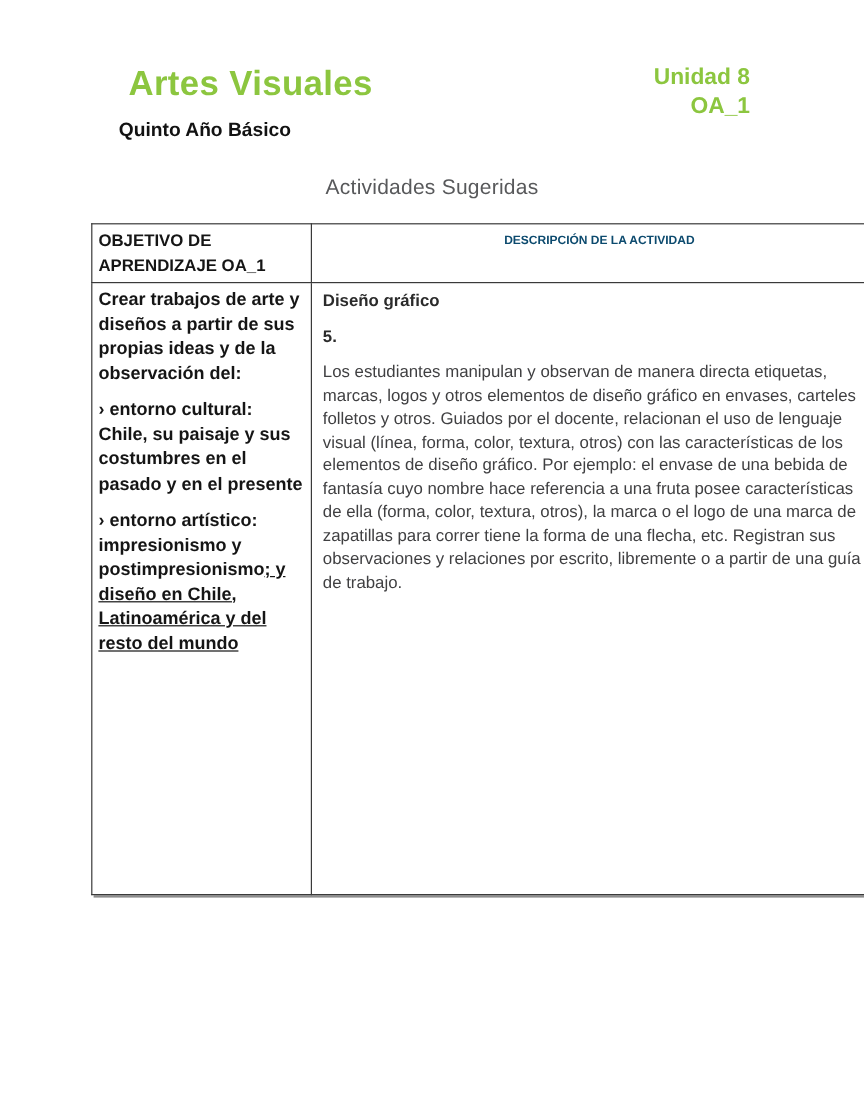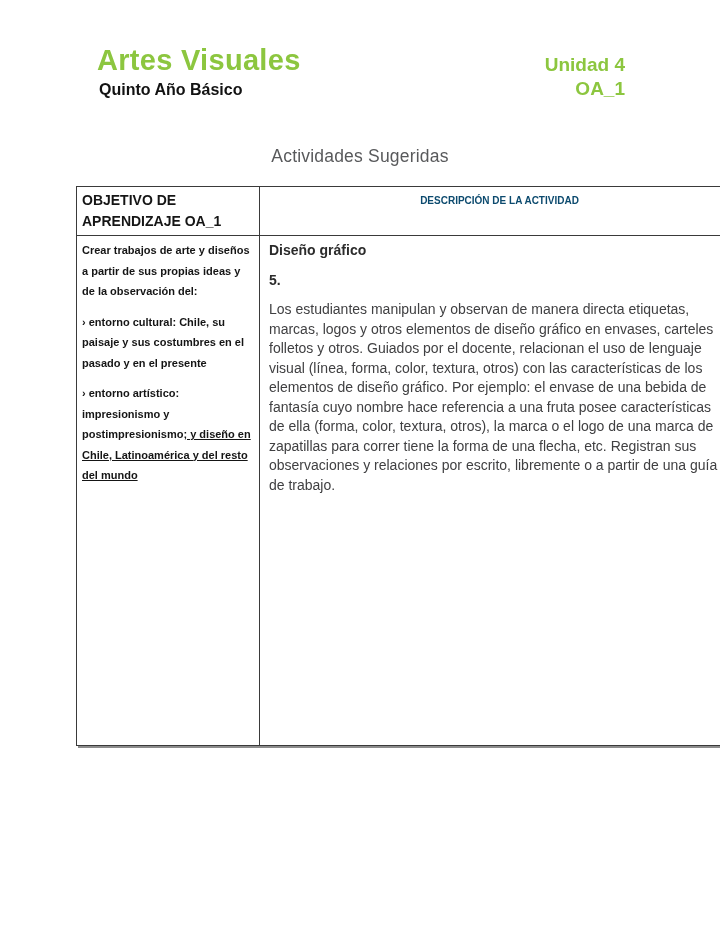--- a/index.html
+++ b/index.html
@@ -6,21 +6,21 @@
   body{
     width:720px;height:932px;background:#ffffff;position:relative;overflow:hidden;
     font-family:"Liberation Sans", sans-serif;
     -webkit-font-smoothing:antialiased;
   }
   .doc-header{
     position:absolute;top:44px;left:97px;right:95px;
     display:flex;justify-content:space-between;align-items:flex-start;
   }
   .course-title{
-    margin:0;font-size:29px;line-height:33px;font-weight:bold;color:#8CC63F;letter-spacing:.3px;
+    margin:10px;font-size:29px;line-height:33px;font-weight:bold;color:#8CC63F;letter-spacing:.3px;
   }
   .grade-title{
     margin:1px 0 0 2px;font-size:16px;line-height:23px;font-weight:bold;color:#121212;
   }
   .doc-header-right{text-align:right;padding-top:9px;}
   .unit-label,.oa-label{
     font-size:19px;line-height:24px;font-weight:bold;color:#8CC63F;
   }
   .section-title{
     position:absolute;top:146px;left:0;width:100%;text-align:center;
@@ -39,21 +39,21 @@
   .activity-table tbody tr{height:510px;}
   th.col-objective{
     width:172px;text-align:left;padding:3px 5px;
     font-size:14px;line-height:21px;color:#151515;font-weight:bold;
   }
   th.col-description{
     text-align:center;padding:3px 6px;
     font-size:10px;line-height:21px;color:#0c4a6e;font-weight:bold;
   }
   td.objective-cell{
-    padding:4px 5px;font-weight:bold;font-size:11px;line-height:20.5px;color:#151515;
+    padding:4px 5px;font-weight:bold;font-size:15px;line-height:20.5px;color:#151515;
   }
   td.objective-cell p{margin:0 0 10px 0;}
   .underlined{text-decoration:underline;}
   td.description-cell{
     padding:4px 9px 4px 9px;font-size:14px;line-height:19.5px;color:#404042;
   }
   .activity-category,.activity-number{
     margin:0 0 10px 0;font-weight:bold;color:#2b2b2b;font-size:14px;line-height:20px;
   }
   .activity-description{margin:0;}
@@ -62,21 +62,21 @@
 <body>
 
 <div class="page">
 
   <header class="doc-header">
     <div class="doc-header-left">
       <h1 class="course-title">Artes Visuales</h1>
       <h2 class="grade-title">Quinto Año Básico</h2>
     </div>
     <div class="doc-header-right">
-      <div class="unit-label">Unidad 4</div>
+      <div class="unit-label">Unidad 8</div>
       <div class="oa-label">OA_1</div>
     </div>
   </header>
 
   <div class="section-title">Actividades Sugeridas</div>
 
   <table class="activity-table">
     <thead>
       <tr>
         <th class="col-objective">OBJETIVO DE APRENDIZAJE OA_1</th>

